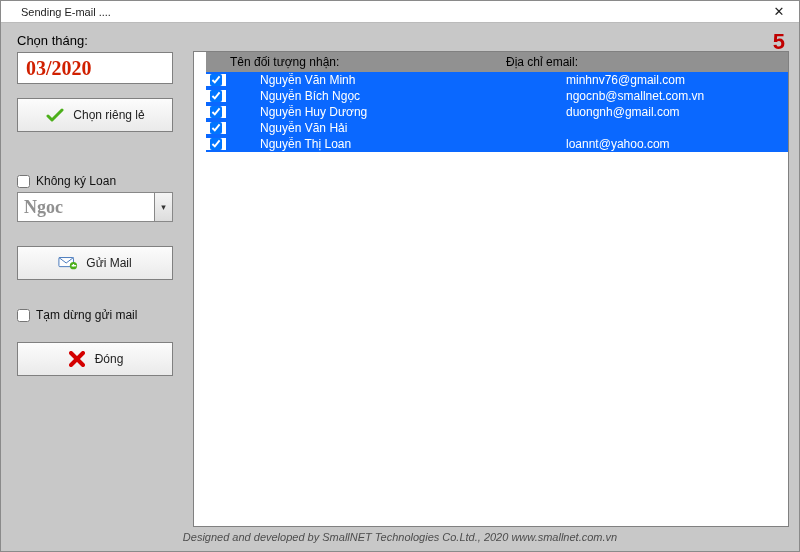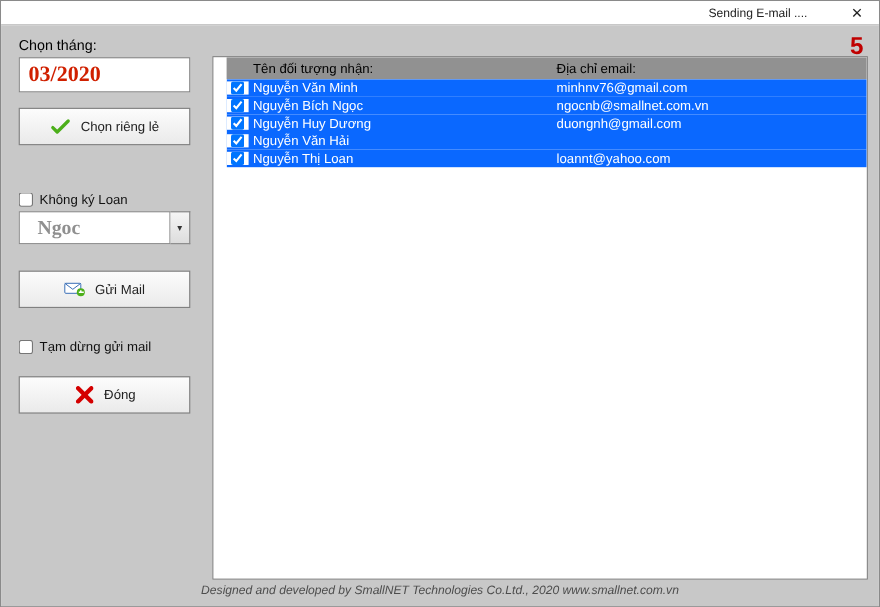--- a/index.html
+++ b/index.html
@@ -17,21 +17,21 @@
     background: #fff;
     display: flex;
     flex-direction: column;
   }
   .titlebar {
     height: 22px;
     background: #fff;
     border-bottom: 1px solid #bbb;
     display: flex;
     align-items: center;
-    justify-content: flex-end;
+    justify-content: space-between;
     padding: 0 4px 0 20px;
     gap: 29px;
   }
   .titlebar .title {
     font-size: 11px;
     color: #222;
   }
   .titlebar .close-btn {
     width: 32px; height: 18px;
     display: flex; align-items: center; justify-content: center;
@@ -117,21 +117,21 @@
   .sign-combo {
     margin: 2px 6px 6px 6px;
     height: 30px;
     display: flex;
   }
   .sign-combo .val {
     flex: 1;
     border: 1px solid #888;
     background: #fff;
     display: flex; align-items: center;
-    padding-left: 16px;
+    padding-left: 6px;
     font-family: Georgia, 'Times New Roman', serif;
     font-size: 18px;
     font-weight: bold;
     color: #909090;
   }
   .sign-combo .arrow {
     width: 18px;
     border: 1px solid #888;
     border-left: none;
     background: linear-gradient(#f5f5f5,#ddd);
@@ -165,20 +165,21 @@
   }
   .col-check { width: 20px; flex: none; }
   .col-name  { width: 278px; flex: none; padding-left: 4px; }
   .col-email { flex: 1; padding-left: 2px; }
   .list-body { flex: 1; overflow:auto; }
   .row {
     height: 16px;
     display: flex;
     align-items: center;
     font-size: 12px;
+    gap: 30px;
   }
   .row.selected { background: #0a68ff; color: #fff; }
   .row .col-check {
     display:flex; align-items:center; justify-content:center;
     background:#fff;
   }
   .row .col-check input { margin:0; width:12px; height:12px; }
   .row .col-name, .row .col-email { white-space: nowrap; overflow:hidden; }
 
   .footer {

